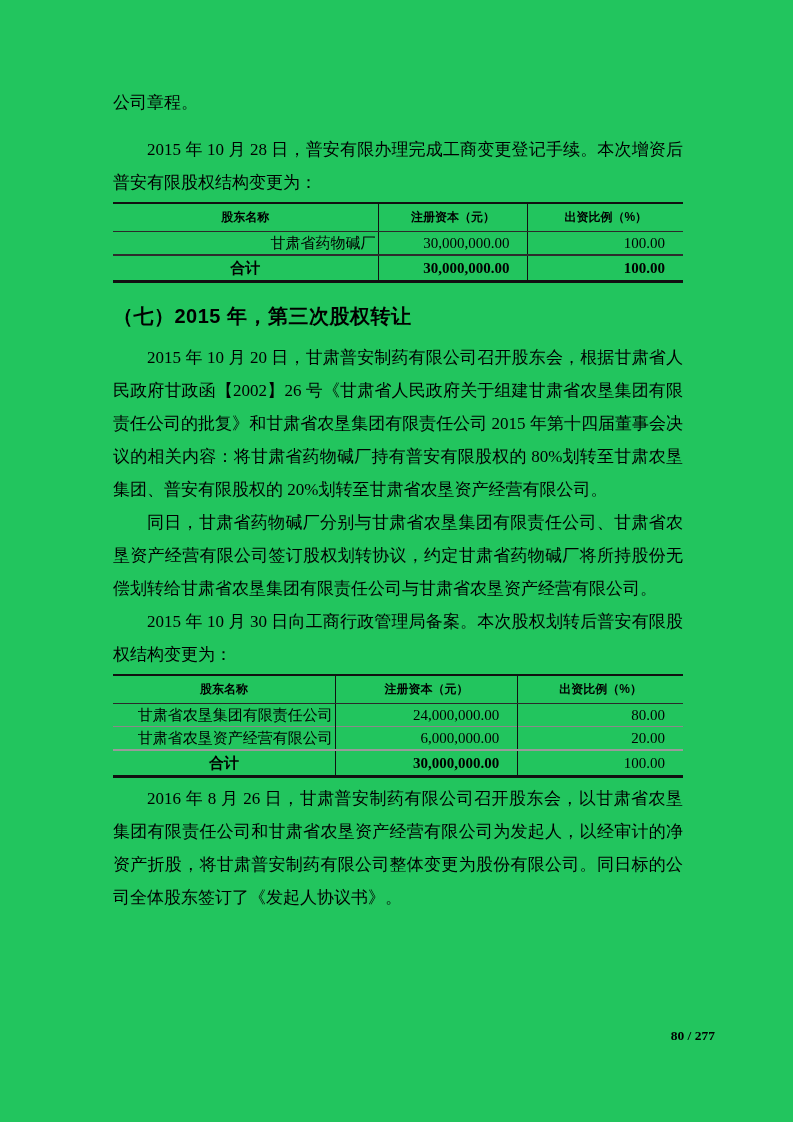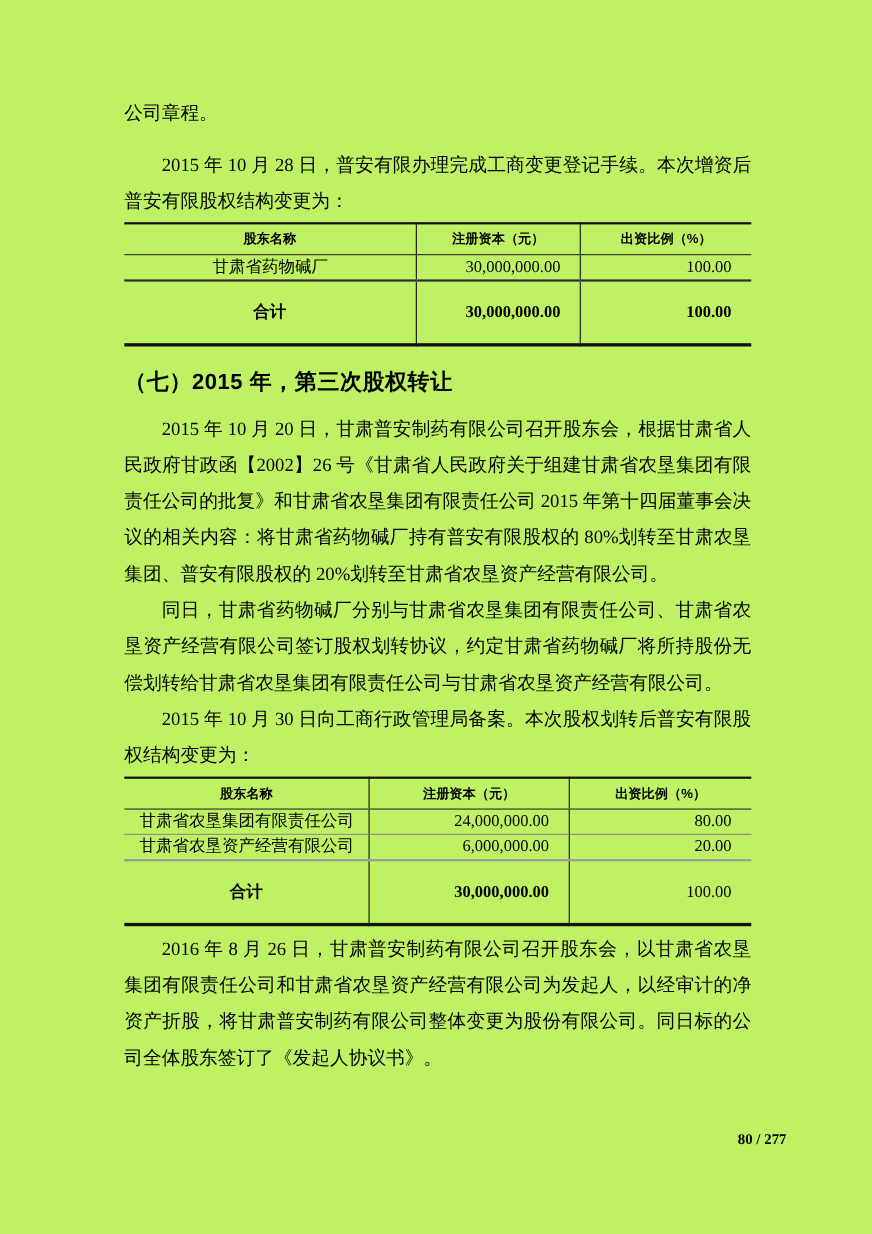--- a/index.html
+++ b/index.html
@@ -4,21 +4,21 @@
 <style>
   html, body {
     margin: 0;
     padding: 0;
     background: #ffffff;
   }
   .page {
     position: relative;
     width: 793px;
     height: 1122px;
-    background: #bef264;
+    background: #22c55e;
     overflow: hidden;
     font-family: "Liberation Serif", "DejaVu Serif", serif;
     color: #000000;
   }
   .content {
     position: absolute;
     left: 113px;
     top: 86px;
     width: 570px;
   }
@@ -60,40 +60,40 @@
     padding: 3px 2px;
     line-height: 21px;
     border-bottom: 1.5px solid #2a2a2a;
   }
   table.cap-table td {
     font-size: 15px;
     padding: 2px 2px;
     line-height: 18px;
   }
   table.cap-table td.name {
-    text-align: center;
+    text-align: right;
     padding-left: 3px;
   }
   table.cap-table td.num {
     text-align: right;
     padding-right: 18px;
   }
   table.cap-table .vline {
     border-left: 1.5px solid #111111;
   }
   table.cap-table tr.data-row + tr.data-row td {
     border-top: 1px solid #8a8a8a;
   }
   table.cap-table tr.total-row td {
     font-weight: bold;
   }
   table.cap-table tr.total-row td.total-label {
     font-family: "Liberation Sans", "DejaVu Sans", sans-serif;
     text-align: center;
-    padding: 19px 2px;
+    padding: 3px 2px;
   }
   table.t1 tr.total-row td { border-top: 2.5px solid #2d2d2d; }
   table.t2 tr.total-row td { border-top: 2.5px solid #9a9a9a; }
   table.t2 tr.total-row td.num-regular { font-weight: normal; }
   .page-number {
     position: absolute;
     top: 1028px;
     right: 78px;
     font-family: "Liberation Serif", "DejaVu Serif", serif;
     font-size: 13.5px;

